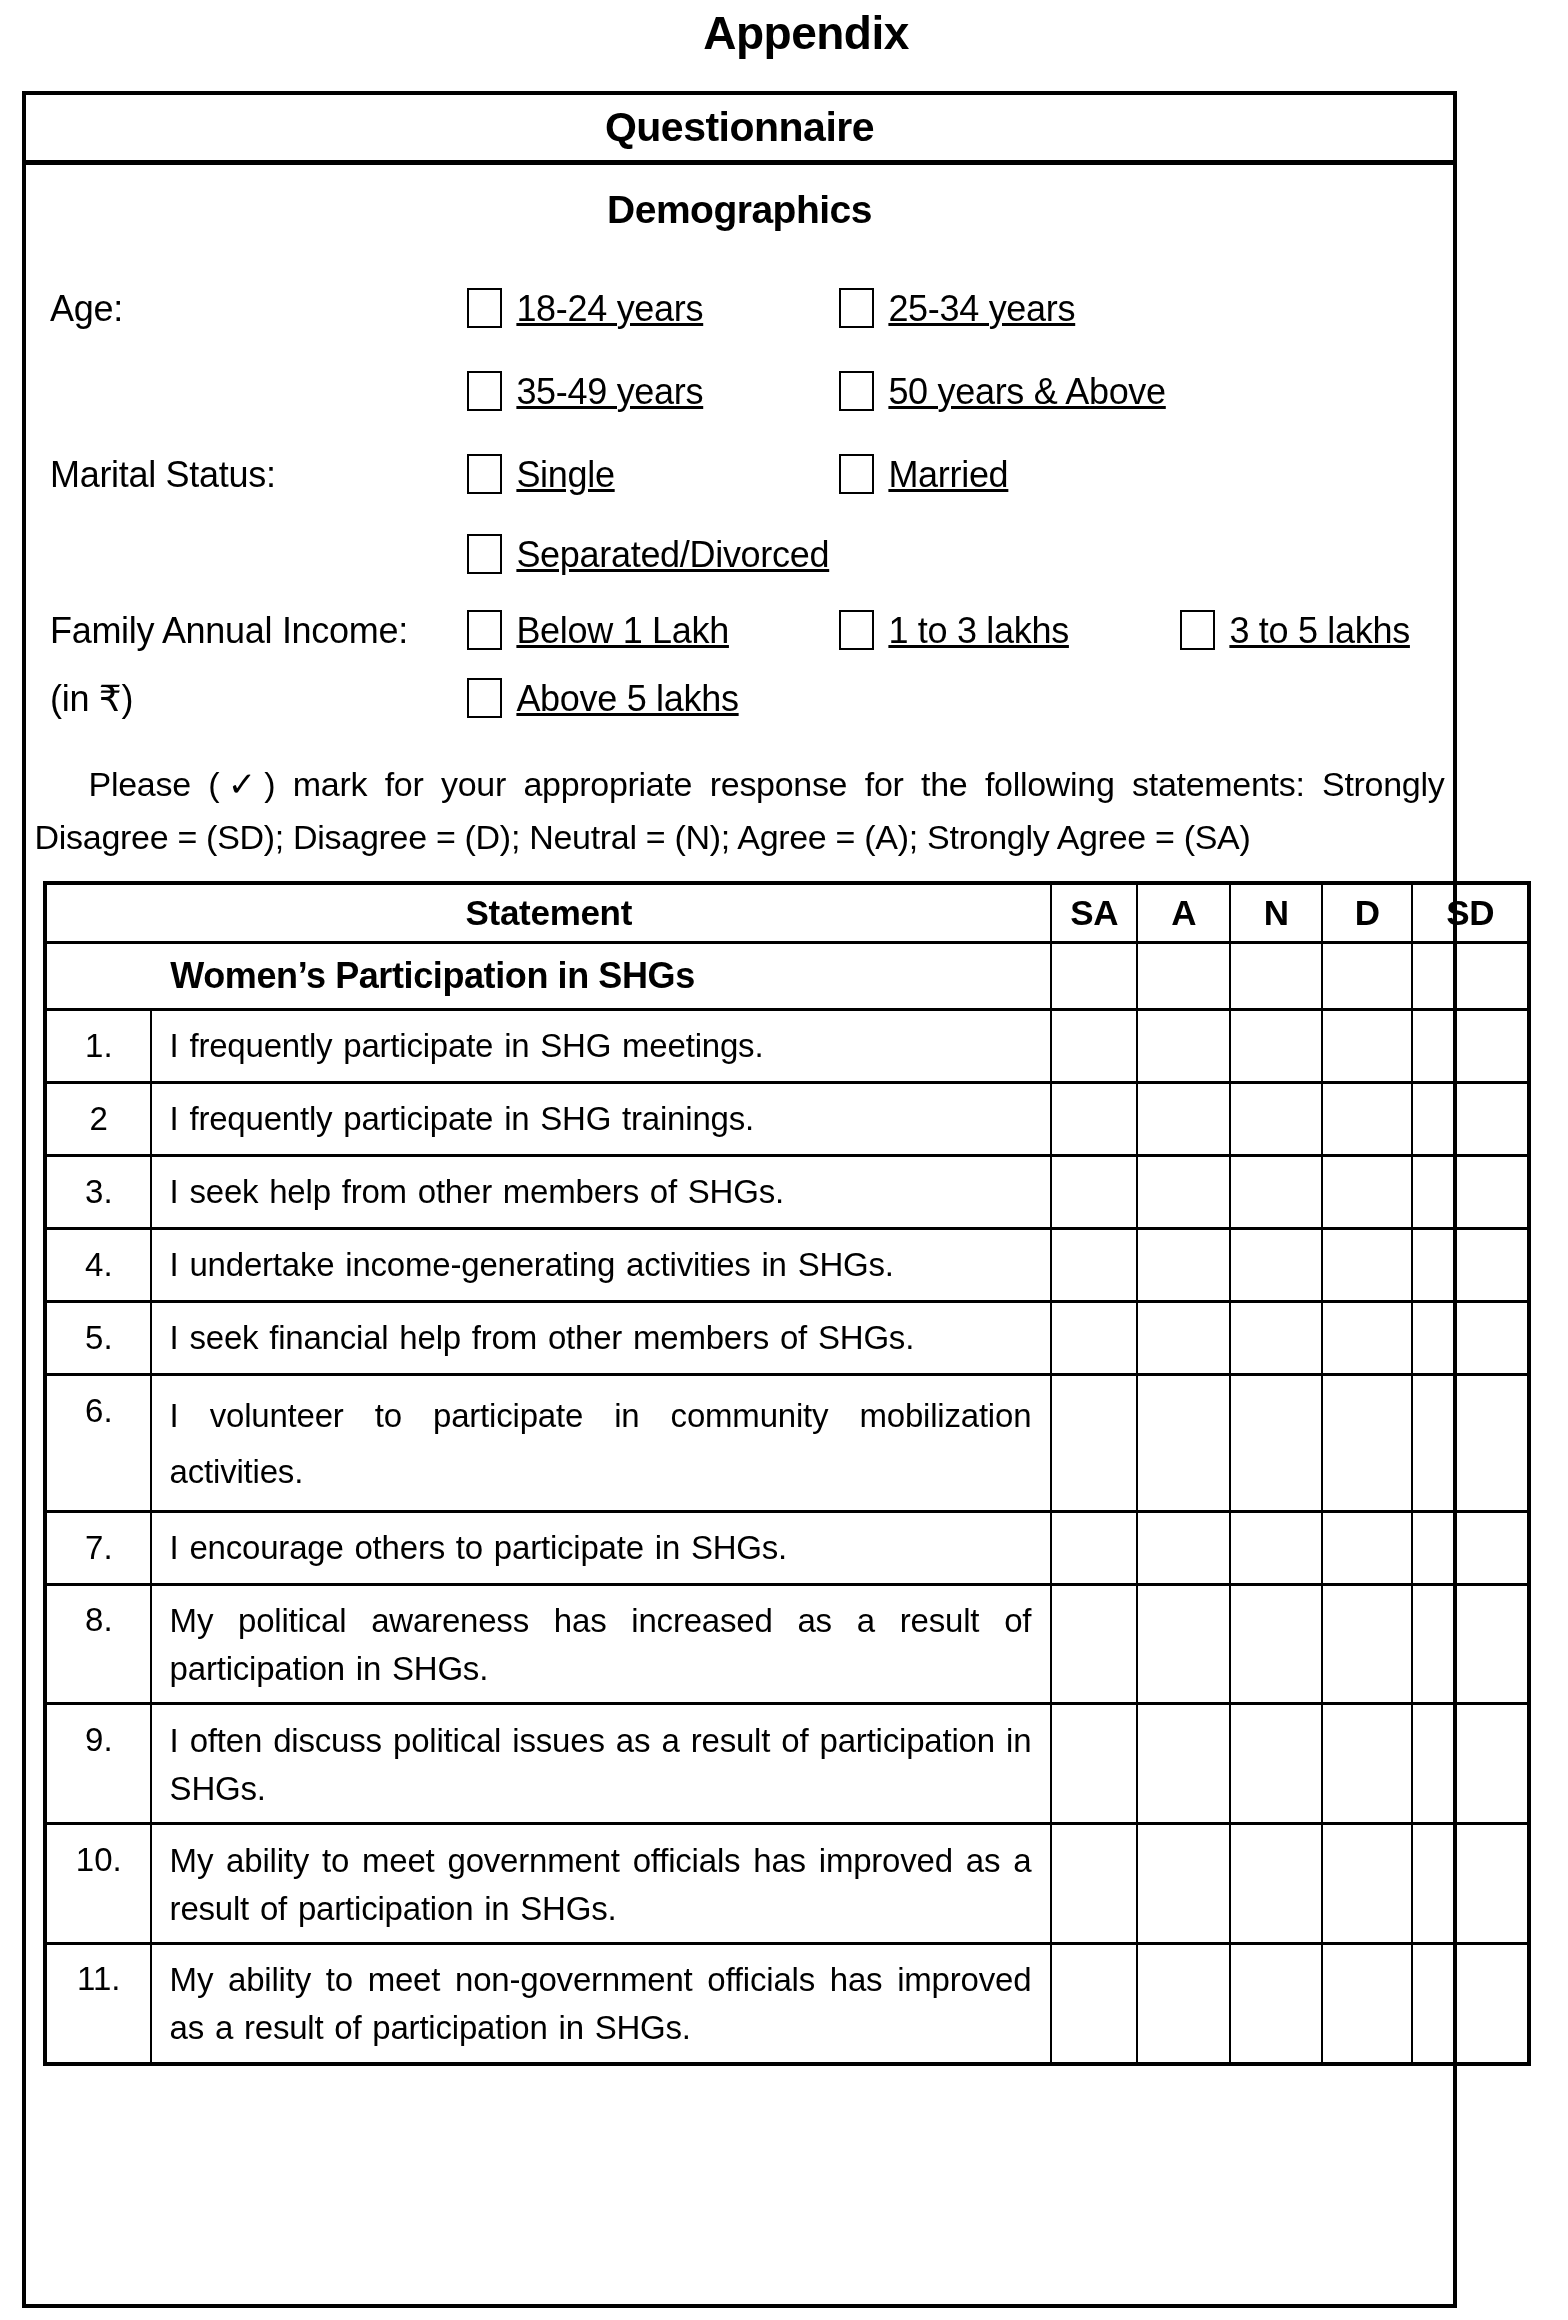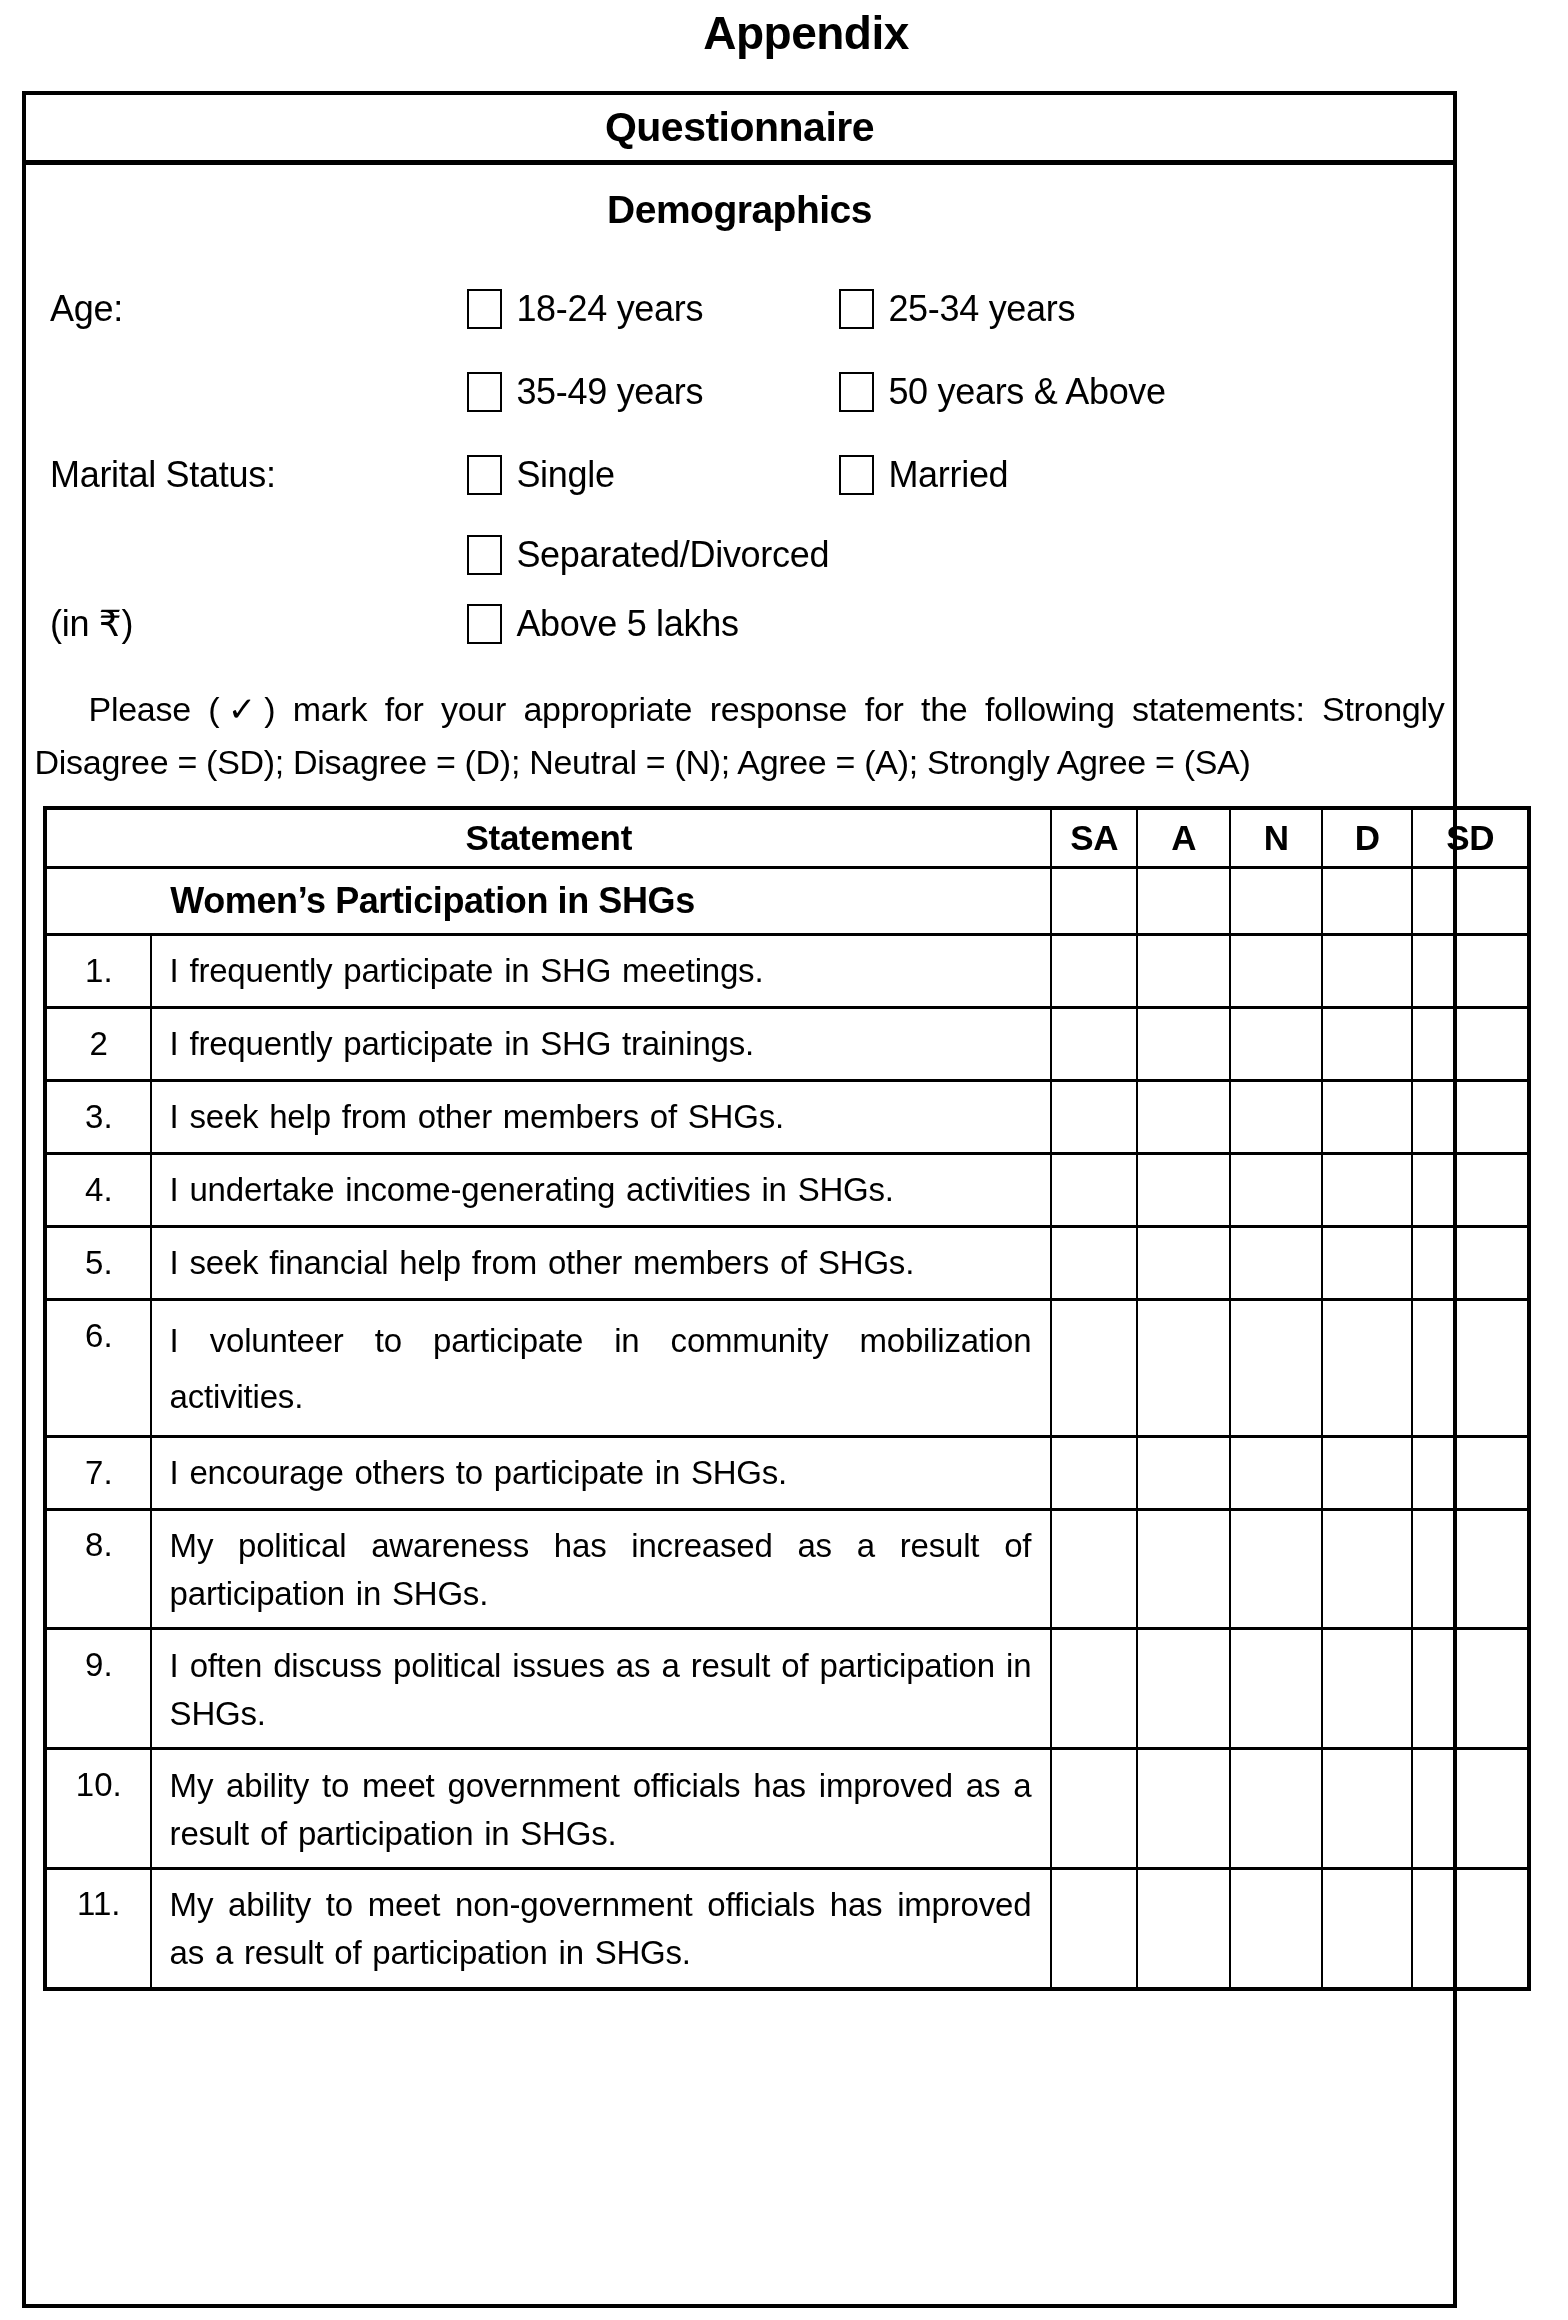--- a/index.html
+++ b/index.html
@@ -43,23 +43,24 @@
   .demo-row.h64 { height: 61px; }
   .demo-label {
     position: absolute; left: 24px; top: 50%;
     transform: translateY(-50%);
     font-size: 36px; letter-spacing: -0.3px;
     white-space: nowrap;
   }
   .opt {
     position: absolute; top: 50%;
     transform: translateY(-50%);
-    display: flex; align-items: center; gap: 14.4px;
+    display: flex; align-items: flex-start; gap: 14.4px;
     font-size: 36px; letter-spacing: -0.3px;
     white-space: nowrap;
+    text-decoration: underline;
   }
   .opt .box {
     width: 35px; height: 40px;
     border: 2.9px solid #000;
     background: #fff; flex: none;
   }
   .c1 { left: 441px; }
   .c2 { left: 813px; }
   .c3 { left: 1154px; }
   .instruction {
@@ -158,20 +159,35 @@
       </span>
     </div>
 
     <div class="demo-row h80">
       <span class="opt c1">
         <span class="box"></span>
         <span>Separated/Divorced</span>
       </span>
     </div>
 
+    <div class="demo-row h78">
+      <span class="demo-label">Family Annual Income:</span>
+      <span class="opt c1">
+        <span class="box"></span>
+        <span>Below 1 Lakh</span>
+      </span>
+      <span class="opt c2">
+        <span class="box"></span>
+        <span>1 to 3 lakhs</span>
+      </span>
+      <span class="opt c3">
+        <span class="box"></span>
+        <span>3 to 5 lakhs</span>
+      </span>
+    </div>
 
     <div class="demo-row h64">
       <span class="demo-label">(in ₹)</span>
       <span class="opt c1">
         <span class="box"></span>
         <span>Above 5 lakhs</span>
       </span>
     </div>
 
   </div>

